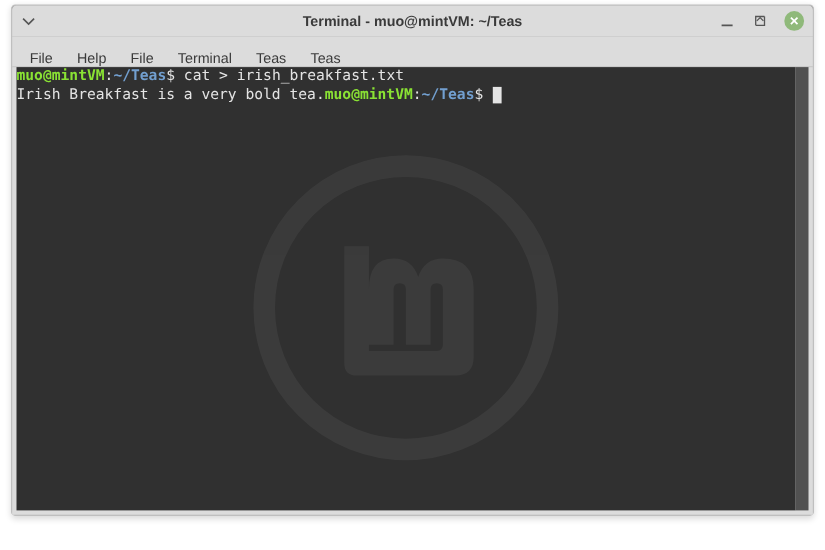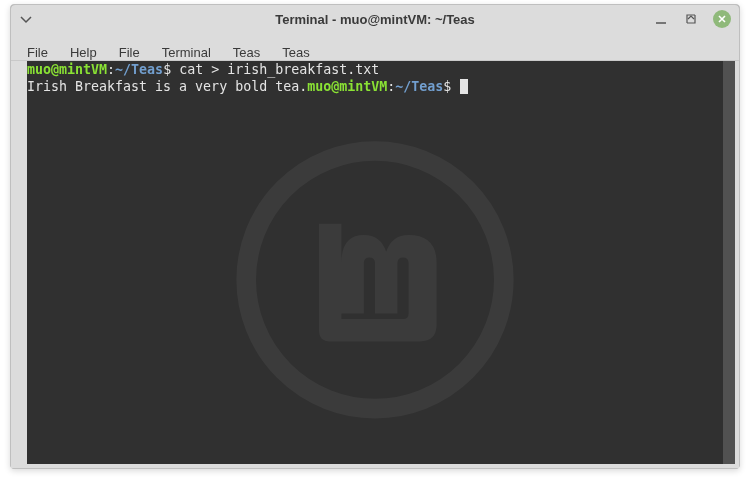--- a/index.html
+++ b/index.html
@@ -30,21 +30,21 @@
     cursor:pointer;
   }
   .close-btn svg { width:10px; height:10px; }
   .menubar {
     height: 28px; display:flex; align-items:center; gap: 2px;
     background:#dcdcdc; padding: 0 6px; font-size:13px; color:#3a3a3a;
     border-bottom:1px solid #c9c9c9;
   }
   .menu-item { padding: 3px 10px; cursor:pointer; border-radius:3px;margin-top:12px; }
   .term-wrap {
-    flex:1; background:#dcdcdc; padding: 0 4px 4px 16px; display:flex;
+    flex:1; background:#dcdcdc; padding: 0 4px 4px 4px; display:flex;
   }
   .terminal {
     flex:1; background:#303030; position:relative; overflow:hidden;
     font-family: "DejaVu Sans Mono","Menlo","Consolas",monospace;
     font-size: 13.3px; line-height: 17px; color:#e4e4e4;
   }
   .scrollbar {
     width:12px; background:#515151; height:100%;
   }
   .watermark {

